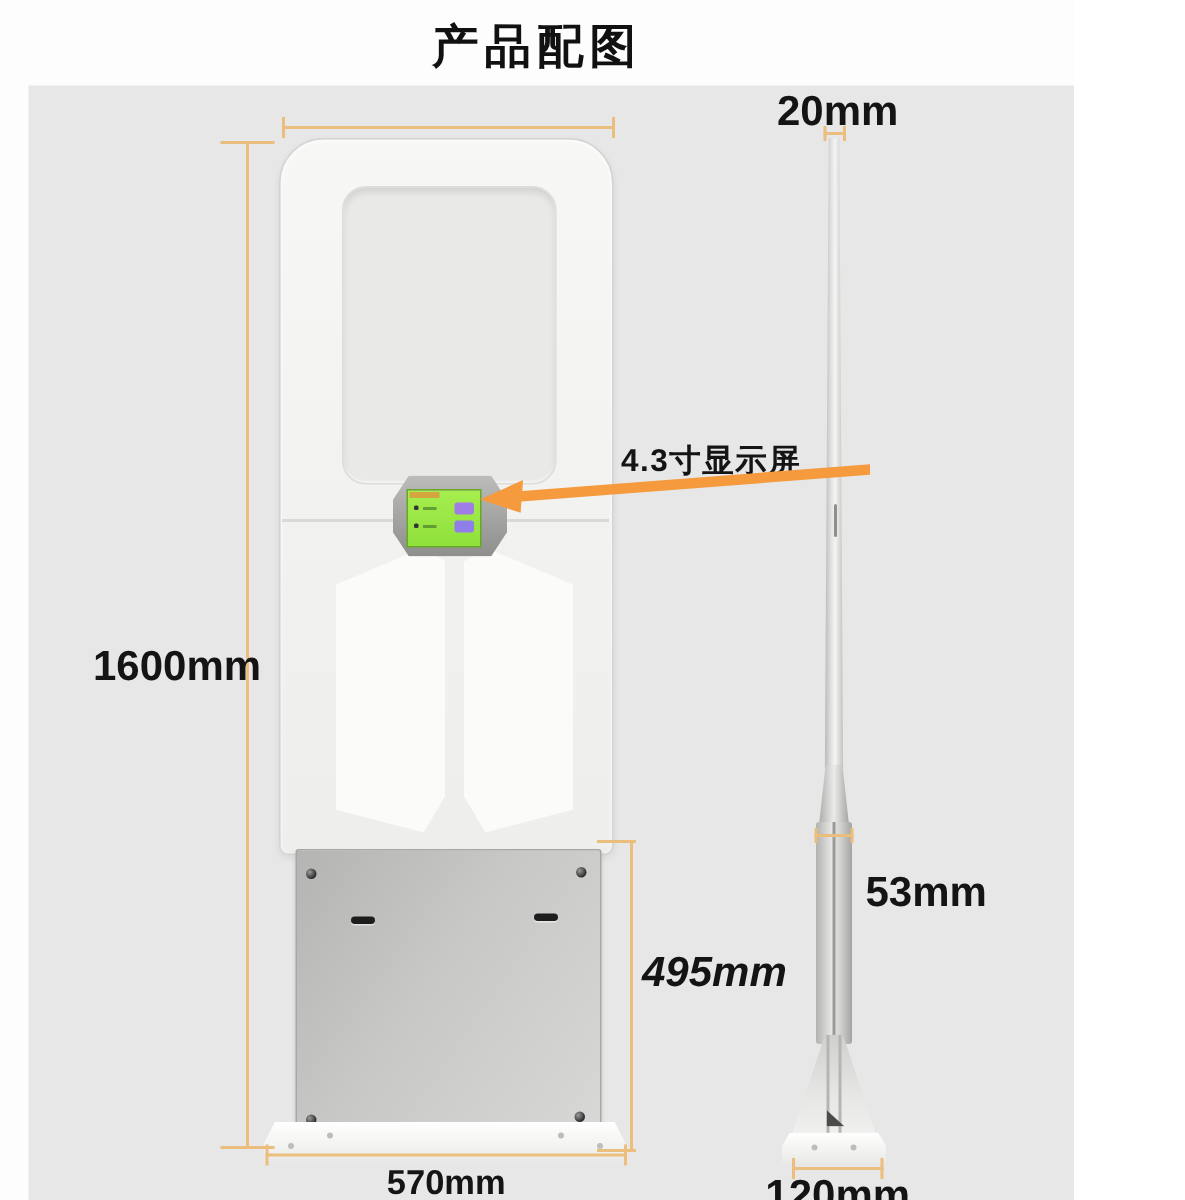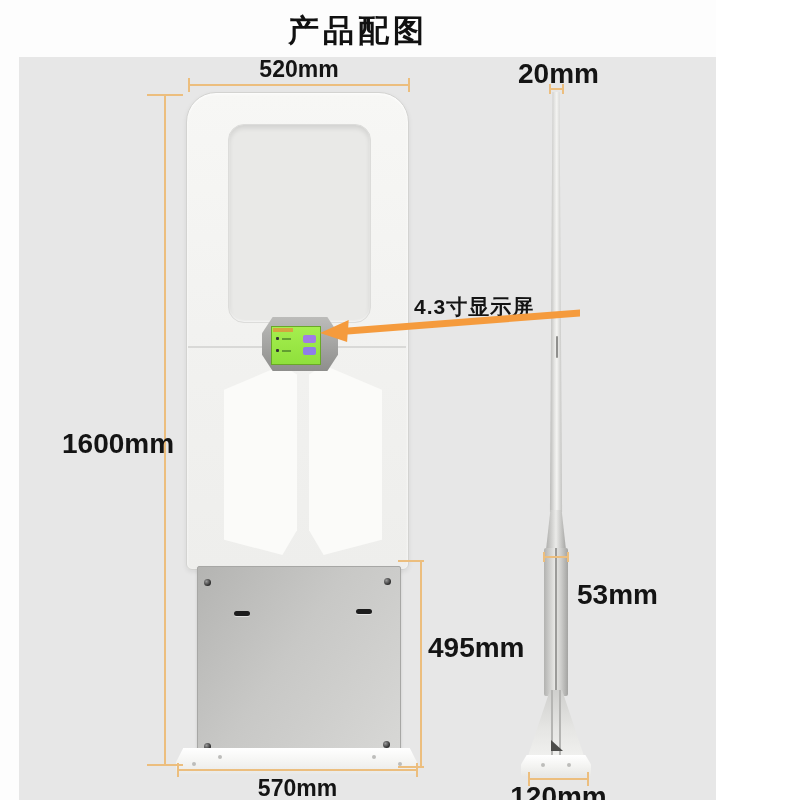--- a/index.html
+++ b/index.html
@@ -94,21 +94,21 @@
 
   .dim520-line{left:188px;top:84px;width:222px;}
   .dim520-label{left:188px;top:56px;width:222px;text-align:center;}
   .dim1600-line{left:164px;top:94px;height:672px;}
   .dim1600-ticktop{left:147px;top:94px;width:36px;}
   .dim1600-tickbot{left:147px;top:764px;width:36px;}
   .dim1600-label{left:62px;top:428px;width:96px;text-align:center;}
   .dim495-line{left:420px;top:560px;height:208px;}
   .dim495-ticktop{left:398px;top:560px;width:26px;}
   .dim495-tickbot{left:398px;top:766px;width:26px;}
-  .dim495-label{left:428px;top:632px;}
+  .dim495-label{left:428px;top:632px;font-style:italic;}
   .dim570-line{left:177px;top:769px;width:241px;}
   .dim570-label{left:177px;top:775px;width:241px;text-align:center;}
   .dim20-bracket{left:549px;top:88px;width:15px;}
   .dim20-label{left:518px;top:58px;width:76px;text-align:center;}
   .dim53-bracket{left:543px;top:556px;width:26px;}
   .dim53-label{left:577px;top:543px;margin-top:36px;}
   .dim120-line{left:528px;top:778px;width:61px;}
   .dim120-label{left:508px;top:781px;width:101px;text-align:center;}
 
   
@@ -162,21 +162,20 @@
     <div class="flare-seam" style="left:25px;"></div>
     <div class="flare-seam" style="left:33px;"></div>
     <div class="flare-tri"></div>
   </div>
   <div class="abs baseplate-side">
     <div class="hole" style="left:20px;top:8px;"></div>
     <div class="hole" style="left:46px;top:8px;"></div>
   </div>
 
   <div class="abs hline end-ticks dim520-line"></div>
-  <div class="abs dim-label fs-lg dim520-label">520mm</div>
 
   <div class="abs vline dim1600-line"></div>
   <div class="abs tick-h dim1600-ticktop"></div>
   <div class="abs tick-h dim1600-tickbot"></div>
   <div class="abs dim-label fs-md dim1600-label">1600mm</div>
 
   <div class="abs vline dim495-line"></div>
   <div class="abs tick-h dim495-ticktop"></div>
   <div class="abs tick-h dim495-tickbot"></div>
   <div class="abs dim-label fs-md dim495-label">495mm</div>

